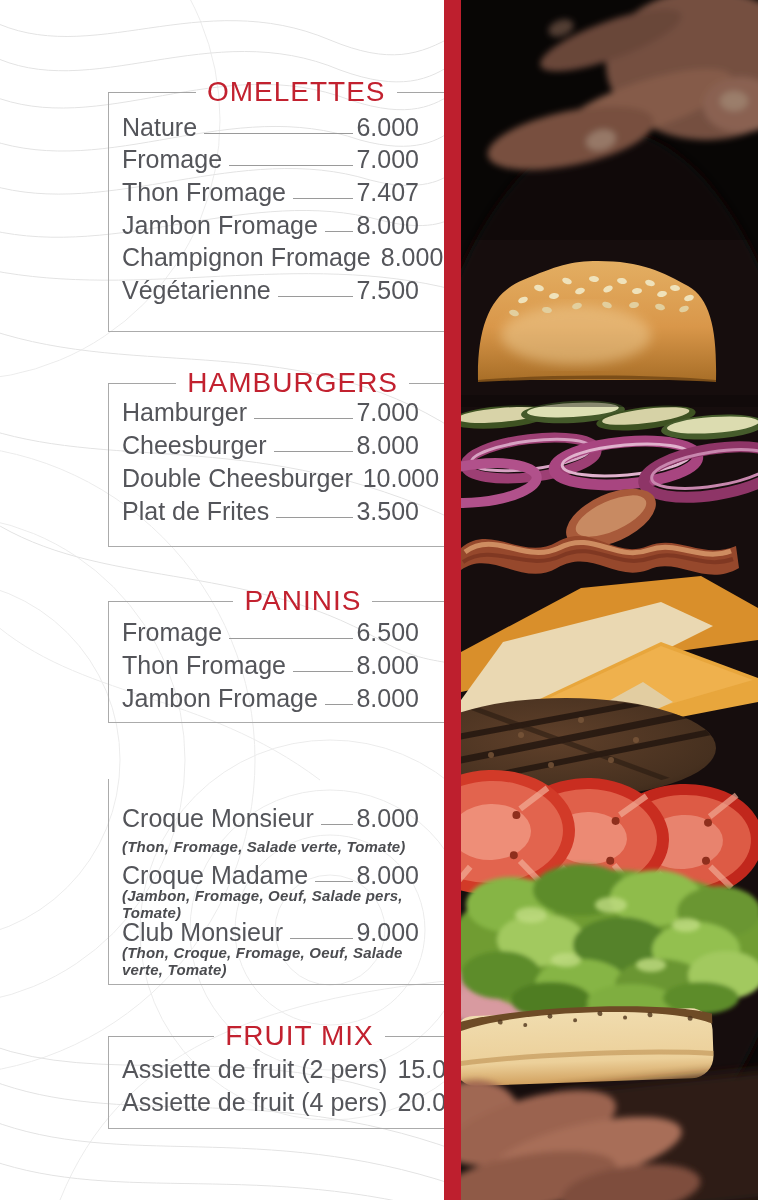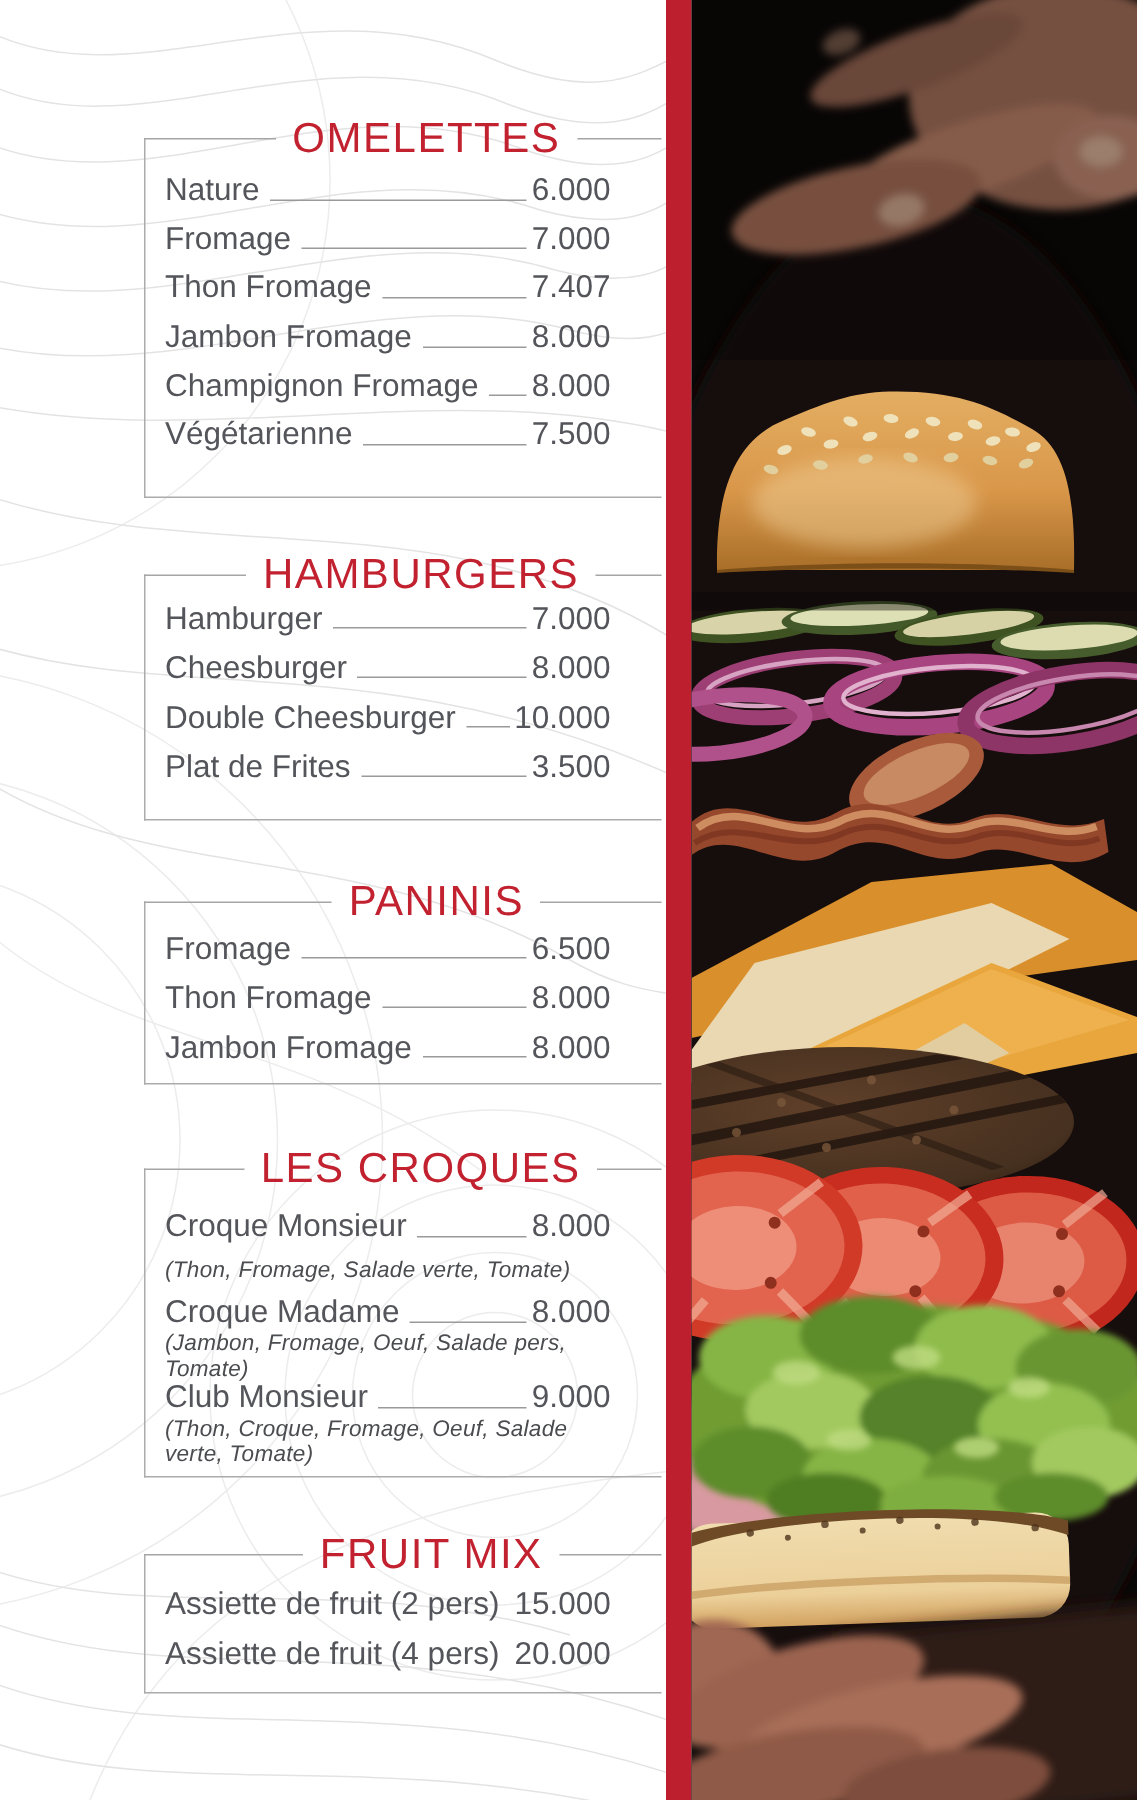--- a/index.html
+++ b/index.html
@@ -5,50 +5,50 @@
   html,body{margin:0;padding:0;background:#fff;}
   .page{
     position:relative;width:758px;height:1200px;overflow:hidden;background:#ffffff;
     font-family:"Liberation Sans",sans-serif;
   }
   
   .waves{position:absolute;left:0;top:0;width:445px;height:1200px;overflow:hidden;}
   .waves svg{display:block;}
 
   
-  .menu-section{position:absolute;left:96px;width:345px;box-sizing:border-box;
+  .menu-section{position:absolute;left:108px;width:345px;box-sizing:border-box;
     border:1px solid #ababab;border-top:none;border-right:none;background:transparent;}
   .sec-omelettes {top:92px;  height:240px;}
   .sec-hamburgers{top:383px; height:164px;}
   .sec-paninis   {top:601px; height:122px;}
   .sec-croques   {top:779px; height:206px;}
   .sec-fruitmix  {top:1036px;height:93px;}
 
   .section-header{position:absolute;left:-1px;right:0;top:-15px;height:30px;
     display:flex;align-items:center;}
   .hline{height:0;border-top:1px solid #a5a5a5;}
   .hline.left{flex:1.12;}
   .hline.right{flex:0.72;}
   .section-title{margin:0;padding:0 11px;font-size:28px;font-weight:400;letter-spacing:1px;
     color:#c2212f;white-space:nowrap;line-height:30px;}
 
   .items{padding:0 34px 0 13px;}
-  .menu-row{display:flex;align-items:center;height:32.6px;color:#54555a;font-size:21px;}
+  .menu-row{display:flex;align-items:center;height:32.6px;color:#54555a;font-size:25px;}
   .sec-hamburgers .menu-row,.sec-paninis .menu-row,.sec-fruitmix .menu-row{height:33px;}
   .sec-croques .menu-row{height:34px;}
   .first-pad-omelettes{padding-top:19px;}
   .first-pad-hamburgers{padding-top:13px;}
   .first-pad-paninis{padding-top:15px;}
   .first-pad-croques{padding-top:22px;}
   .first-pad-fruitmix{padding-top:17px;}
   .item-name{white-space:nowrap;}
   .leader{flex:1;border-bottom:1.5px solid #9a9a9a;margin:0 3px 0 7px;transform:translateY(6px);}
   .item-price{white-space:nowrap;}
   .desc-row{height:23px;display:flex;align-items:center;color:#4b4c50;
-    font-size:15px;font-style:italic;letter-spacing:0.2px;}
+    font-size:15px;font-style:italic;letter-spacing:0.2px;font-weight:bold;}
 
   
   .stripe{position:absolute;left:444px;top:0;width:17px;height:1200px;background:#be1f2e;}
   .photo{position:absolute;left:461px;top:0;width:297px;height:1200px;background:#0b0807;overflow:hidden;}
   .photo svg{display:block;}
 </style>
 </head>
 <body>
 
 <div class="page">
@@ -175,25 +175,20 @@
       </div>
       <div class="menu-row">
         <span class="item-name">Jambon Fromage</span>
         <span class="leader"></span>
         <span class="item-price">8.000</span>
       </div>
     </div>
   </section>
 
   <section class="menu-section sec-croques">
-    <div class="section-header">
-      <div class="hline left"></div>
-      <h2 class="section-title">LES CROQUES</h2>
-      <div class="hline right"></div>
-    </div>
     <div class="items first-pad-croques">
       <div class="menu-row">
         <span class="item-name">Croque Monsieur</span>
         <span class="leader"></span>
         <span class="item-price">8.000</span>
       </div>
       <div class="desc-row">(Thon, Fromage, Salade verte, Tomate)</div>
       <div class="menu-row">
         <span class="item-name">Croque Madame</span>
         <span class="leader"></span>

